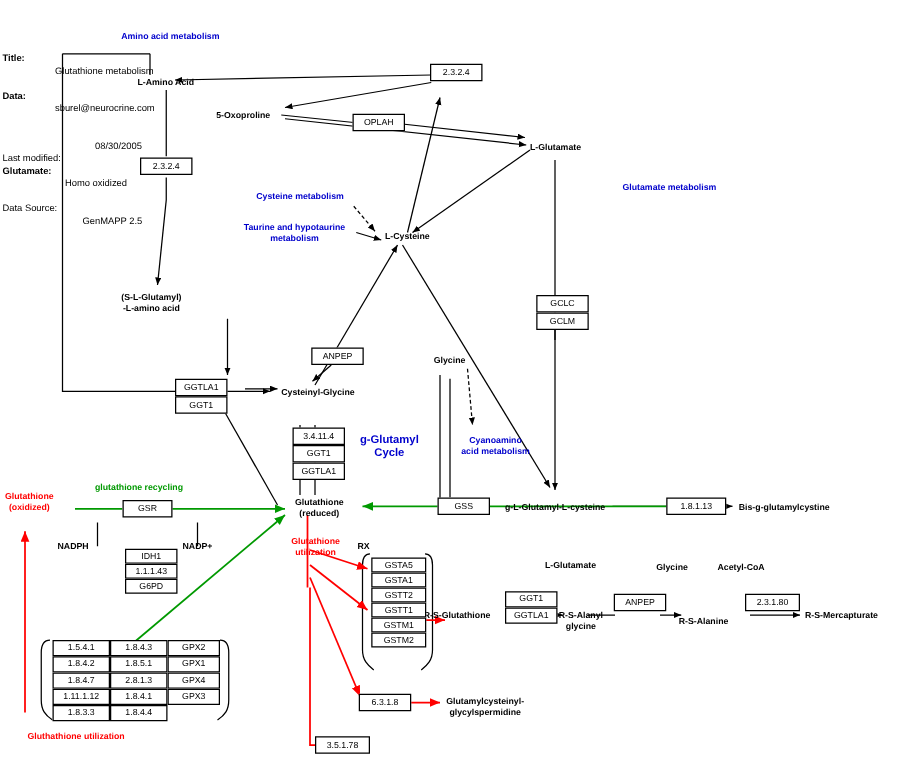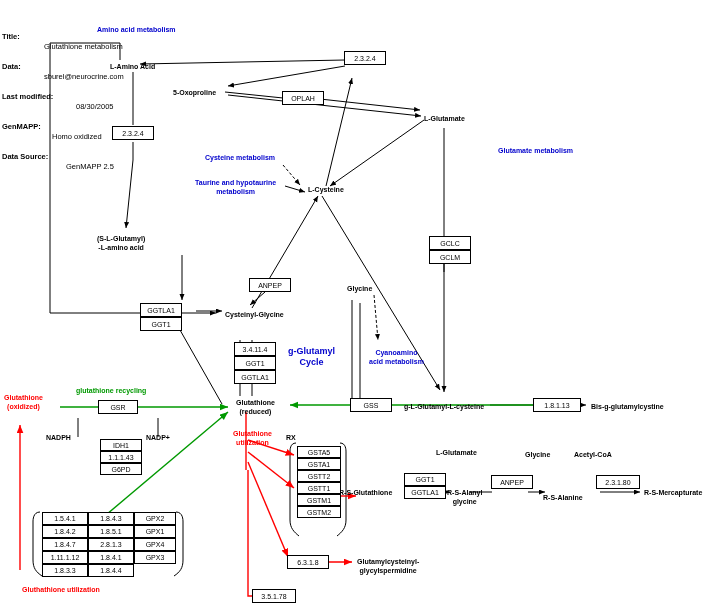--- a/index.html
+++ b/index.html
@@ -16,39 +16,39 @@
   .green{color:#009900;font-weight:bold;}
   .hdr{position:absolute;font-size:7.5px;line-height:10px;color:#000;white-space:pre;}
   .gridbox{position:absolute;box-sizing:border-box;}
   .gridcell{position:absolute;box-sizing:border-box;border:1px solid #000;background:#fff;font-size:7px;line-height:9px;display:flex;align-items:center;justify-content:center;}
 </style>
 </head>
 <body>
 
 <div id="canvas">
 
-  <div class="hdr" style="left:2px;top:2px;">
+  <div class="hdr" style="left:2px;top:12px;">
     <div style="position:relative;height:10px;">
       <span style="position:absolute;left:0;font-weight:bold;">Title:</span>
       <span style="position:absolute;left:42px;">Glutathione metabolism</span>
     </div>
     <div style="position:relative;height:10px;">
       <span style="position:absolute;left:0;font-weight:bold;">Data:</span>
       <span style="position:absolute;left:42px;">sburel@neurocrine.com</span>
     </div>
     <div style="position:relative;height:10px;">
-      <span style="position:absolute;left:0;font-weight:bold;">Last modified:</span>
+      <span style="position:absolute;left:0;font-weight:normal;margin-top:20px;">Last modified:</span>
       <span style="position:absolute;left:74px;">08/30/2005</span>
     </div>
     <div style="position:relative;height:10px;">
-      <span style="position:absolute;left:0;font-weight:bold;">GenMAPP:</span>
+      <span style="position:absolute;left:0;font-weight:bold;">Glutamate:</span>
       <span style="position:absolute;left:50px;">Homo oxidized</span>
     </div>
     <div style="position:relative;height:10px;">
-      <span style="position:absolute;left:0;font-weight:bold;">Data Source:</span>
+      <span style="position:absolute;left:0;font-weight:normal;">Data Source:</span>
       <span style="position:absolute;left:64px;">GenMAPP 2.5</span>
     </div>
   </div>
 
   <svg class="lines" viewBox="0 0 726 610">
     <defs>
       <marker id="ahB" markerWidth="7" markerHeight="7" refX="6" refY="2.5" orient="auto">
         <path d="M0,0 L6,2.5 L0,5 z" fill="#000"></path>
       </marker>
       <marker id="ahG" markerWidth="7" markerHeight="7" refX="6" refY="2.5" orient="auto">

